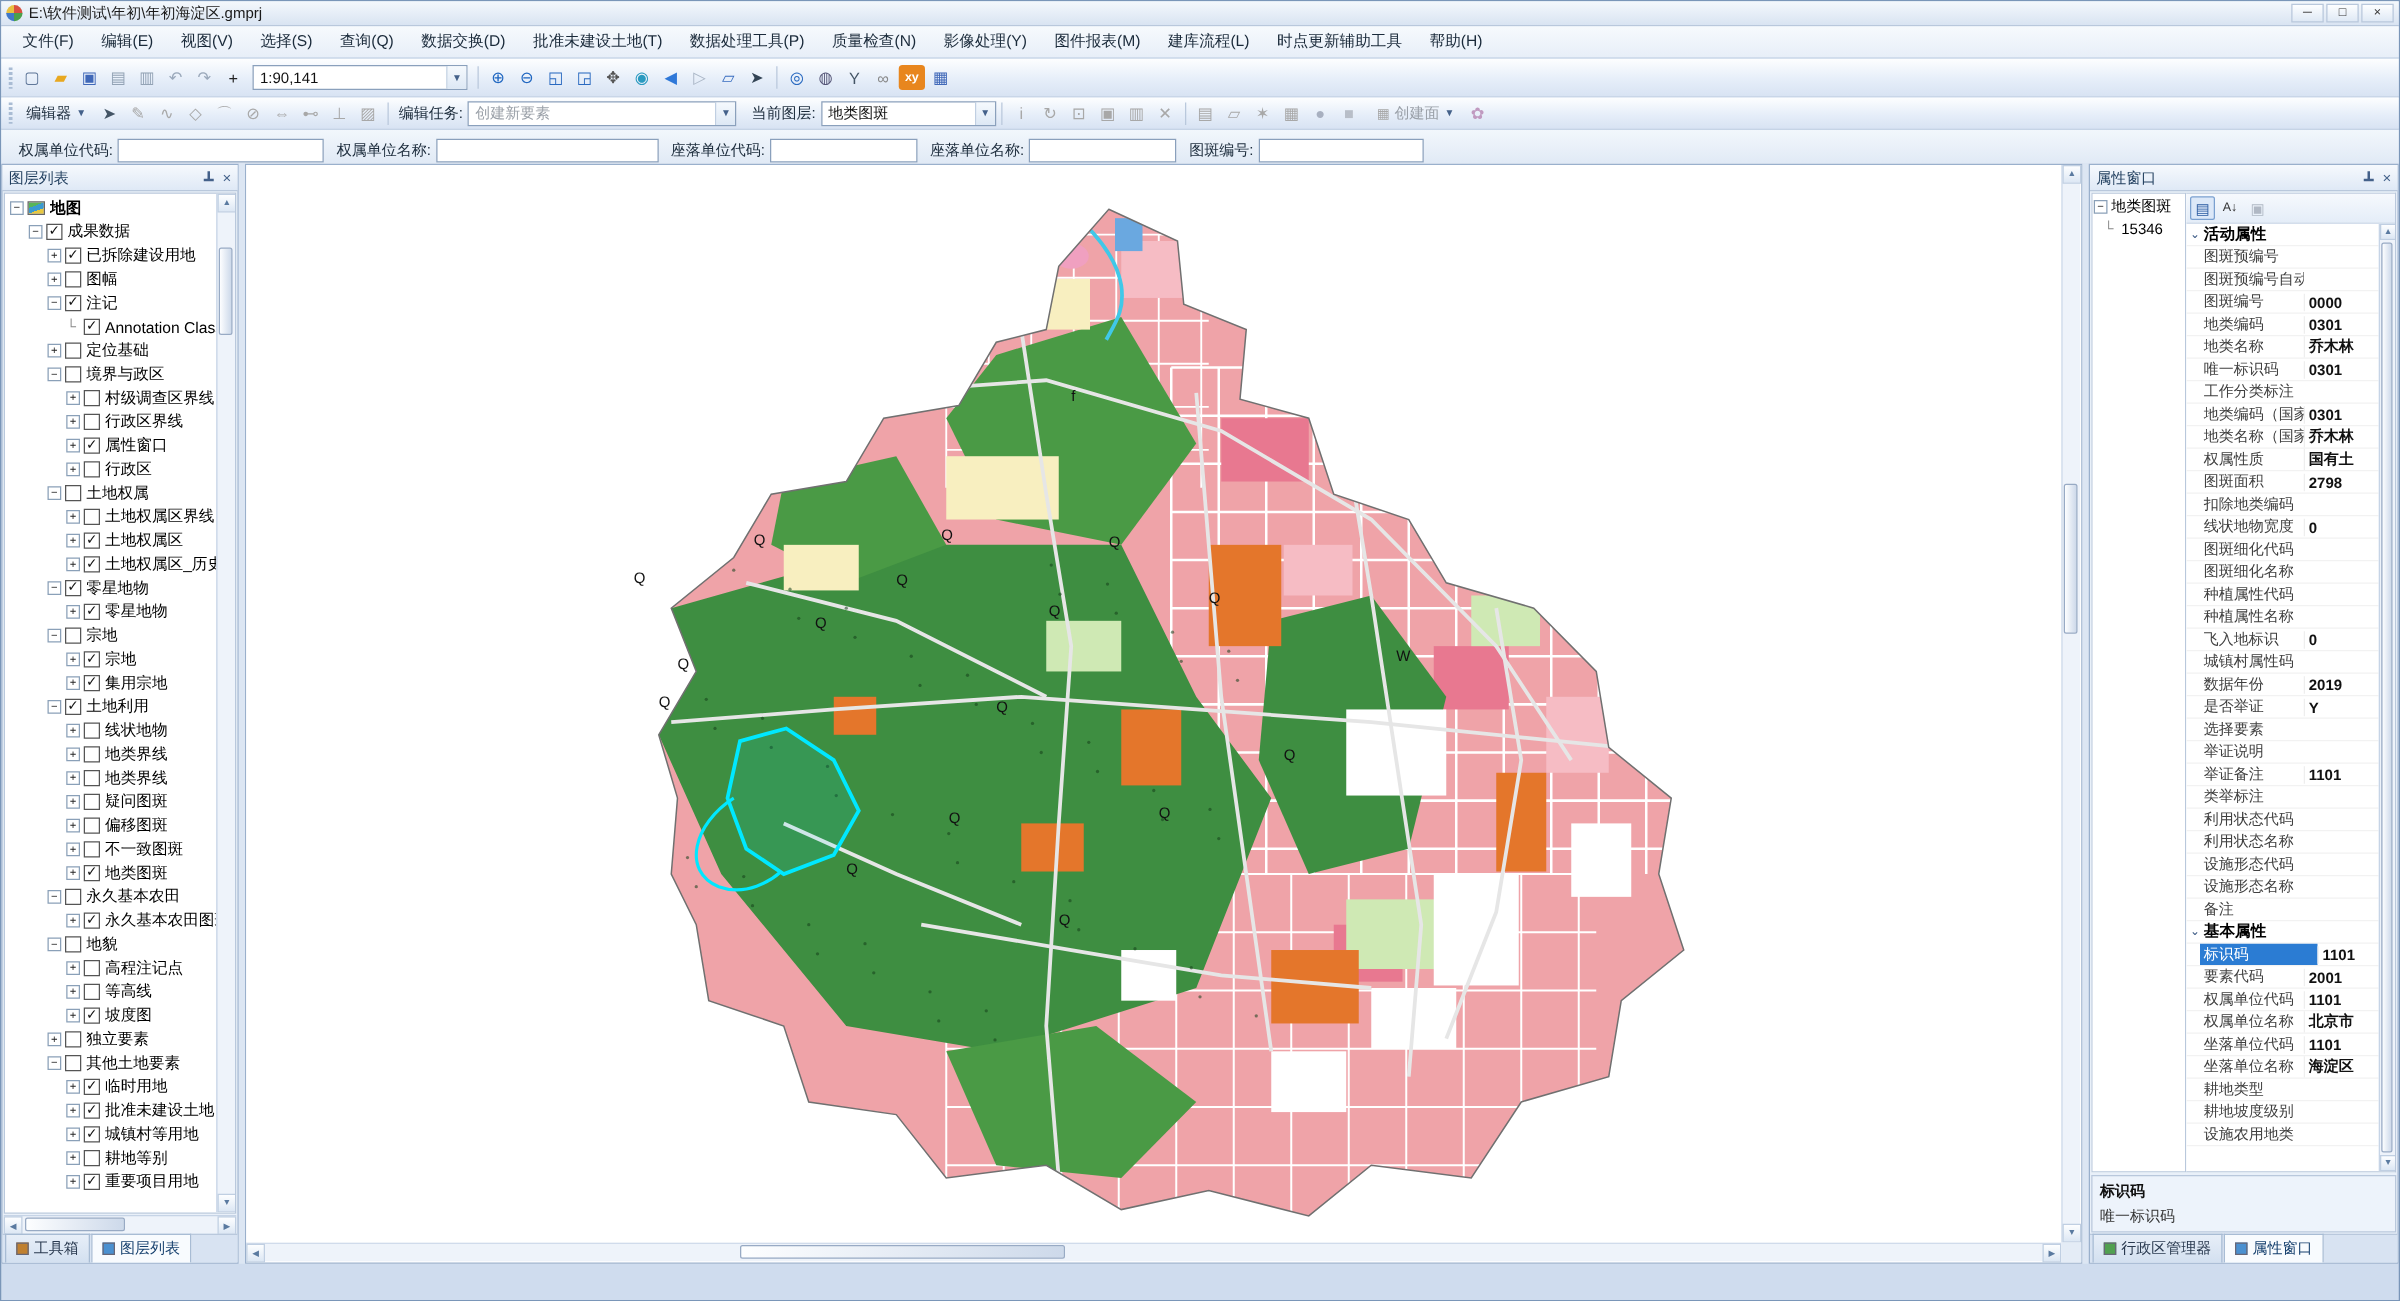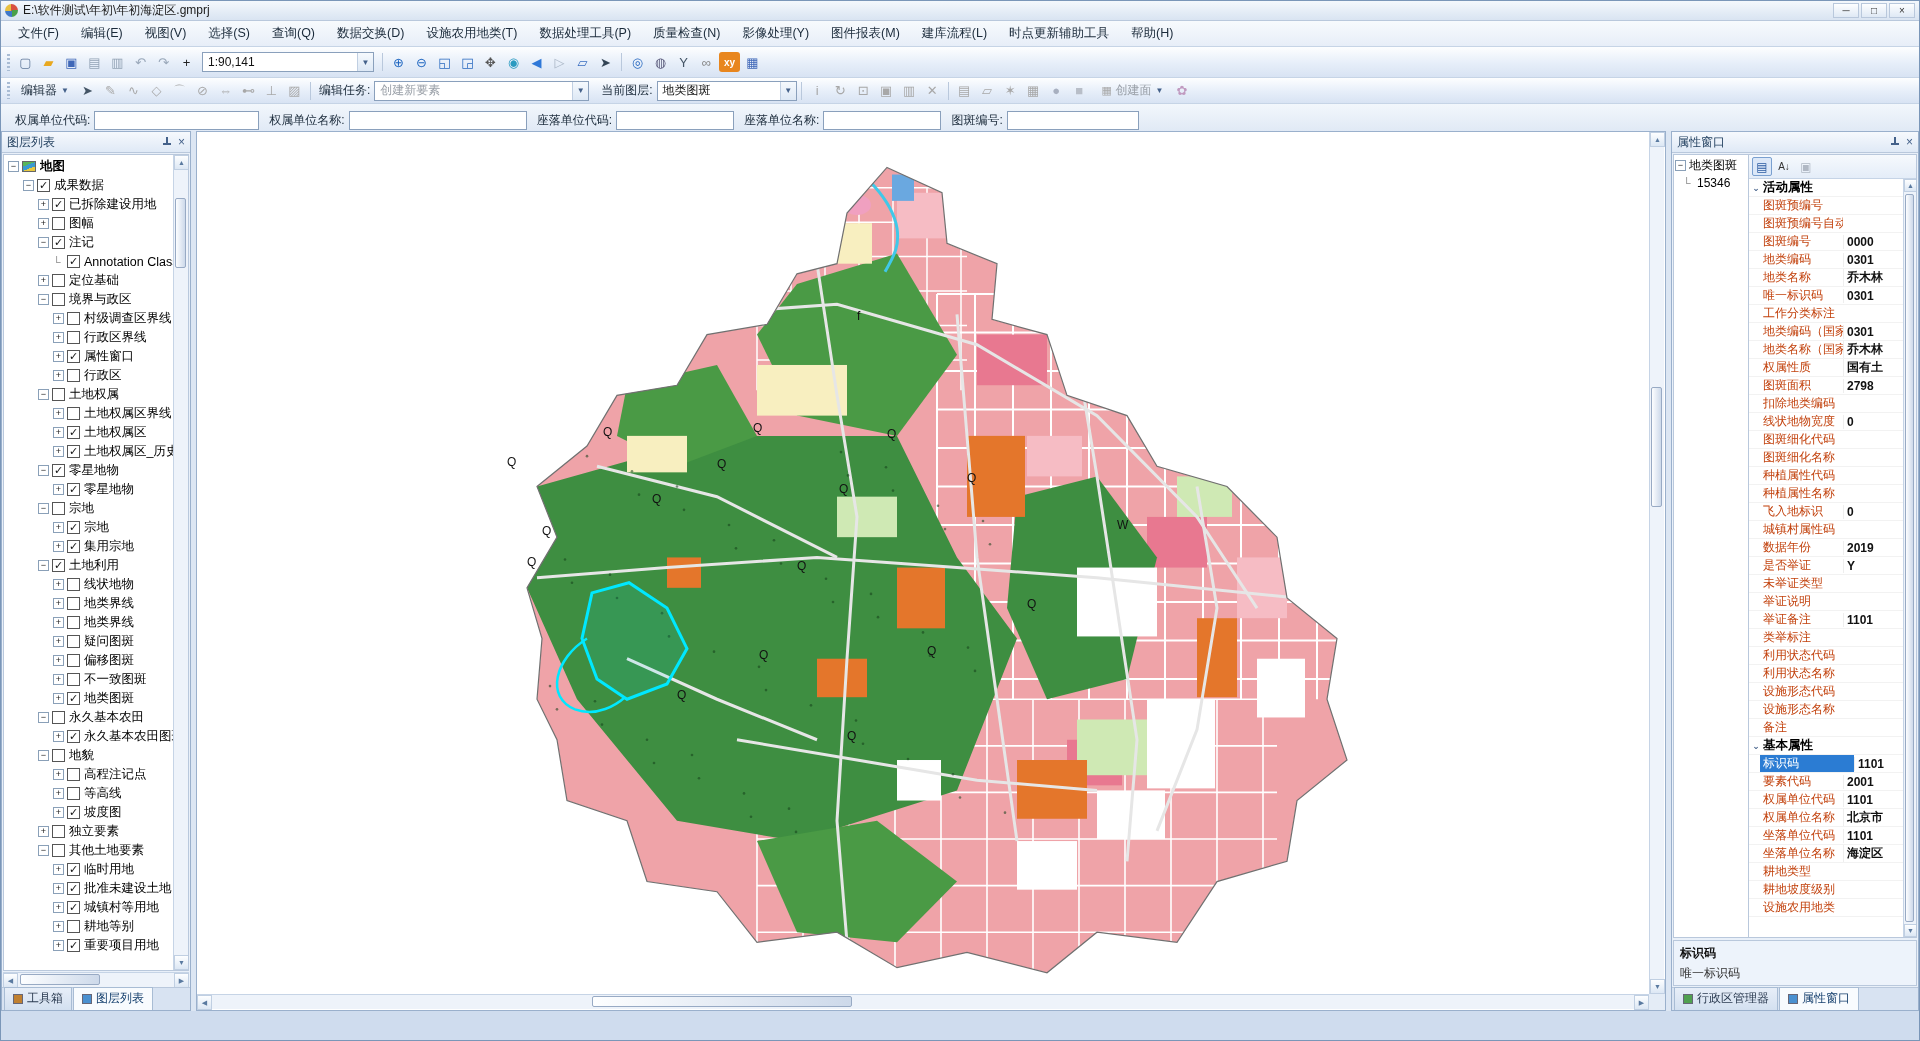--- a/index.html
+++ b/index.html
@@ -87,21 +87,21 @@
   .attr-tree .trow{height:17px;font-size:12px}
   .attr-main{flex:1;display:flex;flex-direction:column;overflow:hidden;background:#fff;border:1px solid #b9c8dc;border-left:none}
   .attr-toolbar{height:24px;display:flex;align-items:center;background:linear-gradient(#f6f9fd,#e4edf8);border-bottom:1px solid #c6d4e6;padding:0 3px}
   .atb-ic{width:20px;height:19px;display:inline-flex;align-items:center;justify-content:center;font-size:12px;margin-right:2px;border-radius:2px}
   .atb-ic.on{border:1px solid #7aa0d0;background:#dce8f8;color:#2a5aa0}
   .attr-gridwrap{flex:1;display:flex;overflow:hidden}
   .attr-grid{flex:1;overflow:hidden}
   .arow{height:18px;display:flex;align-items:center;font-size:12px;white-space:nowrap;border-bottom:1px solid #f2f2f2}
   .arow .ghdr{display:flex;align-items:center;font-weight:bold;color:#000;font-size:12.5px}
   .ghv{color:#44618a;font-size:9px;width:14px;text-align:center;flex:0 0 auto}
-  .alabel{width:94px;flex:0 0 auto;color:#c2410c;padding-left:14px;overflow:hidden}
+  .alabel{width:94px;flex:0 0 auto;color:#404040;padding-left:14px;overflow:hidden}
   .avalue{flex:1;font-weight:bold;color:#111;overflow:hidden;border-left:1px solid #eee;padding-left:3px}
   .alabel.sel{background:#2b7cd3;color:#fff;padding-left:3px;margin-left:11px}
   .attr-vscroll{width:13px;background:#eef3fa;border-left:1px solid #c6d4e6;display:flex;flex-direction:column;flex:0 0 auto}
   .attr-vscroll .sb-btn{width:13px;height:13px}
   .attr-vscroll .sb-thumb{margin:2px 1px;width:9px}
   .attr-footer{height:46px;background:#edf3fb;border:1px solid #b9c8dc;margin:1px;padding:4px 6px;font-size:12px;flex:0 0 auto}
   .af-title{font-weight:bold;color:#111}
   .af-desc{color:#333;margin-top:3px}
 
   
@@ -130,21 +130,21 @@
       </span>
   </div>
 
   <div class="menubar" id="menubar">
       <span class="menu-item">文件(F)</span>
       <span class="menu-item">编辑(E)</span>
       <span class="menu-item">视图(V)</span>
       <span class="menu-item">选择(S)</span>
       <span class="menu-item">查询(Q)</span>
       <span class="menu-item">数据交换(D)</span>
-      <span class="menu-item">设施农用地类(T)</span>
+      <span class="menu-item">批准未建设土地(T)</span>
       <span class="menu-item">数据处理工具(P)</span>
       <span class="menu-item">质量检查(N)</span>
       <span class="menu-item">影像处理(Y)</span>
       <span class="menu-item">图件报表(M)</span>
       <span class="menu-item">建库流程(L)</span>
       <span class="menu-item">时点更新辅助工具</span>
       <span class="menu-item">帮助(H)</span>
     </div>
 
   <div class="toolbar tb1">
@@ -821,21 +821,21 @@
                 </div>
                 <div class="arow">
                   <span class="alabel">数据年份</span>
                   <span class="avalue">2019</span>
                 </div>
                 <div class="arow">
                   <span class="alabel">是否举证</span>
                   <span class="avalue">Y</span>
                 </div>
                 <div class="arow">
-                  <span class="alabel">未举证类型</span>
+                  <span class="alabel">选择要素</span>
                   <span class="avalue"></span>
                 </div>
                 <div class="arow">
                   <span class="alabel">举证说明</span>
                   <span class="avalue"></span>
                 </div>
                 <div class="arow">
                   <span class="alabel">举证备注</span>
                   <span class="avalue">1101</span>
                 </div>

